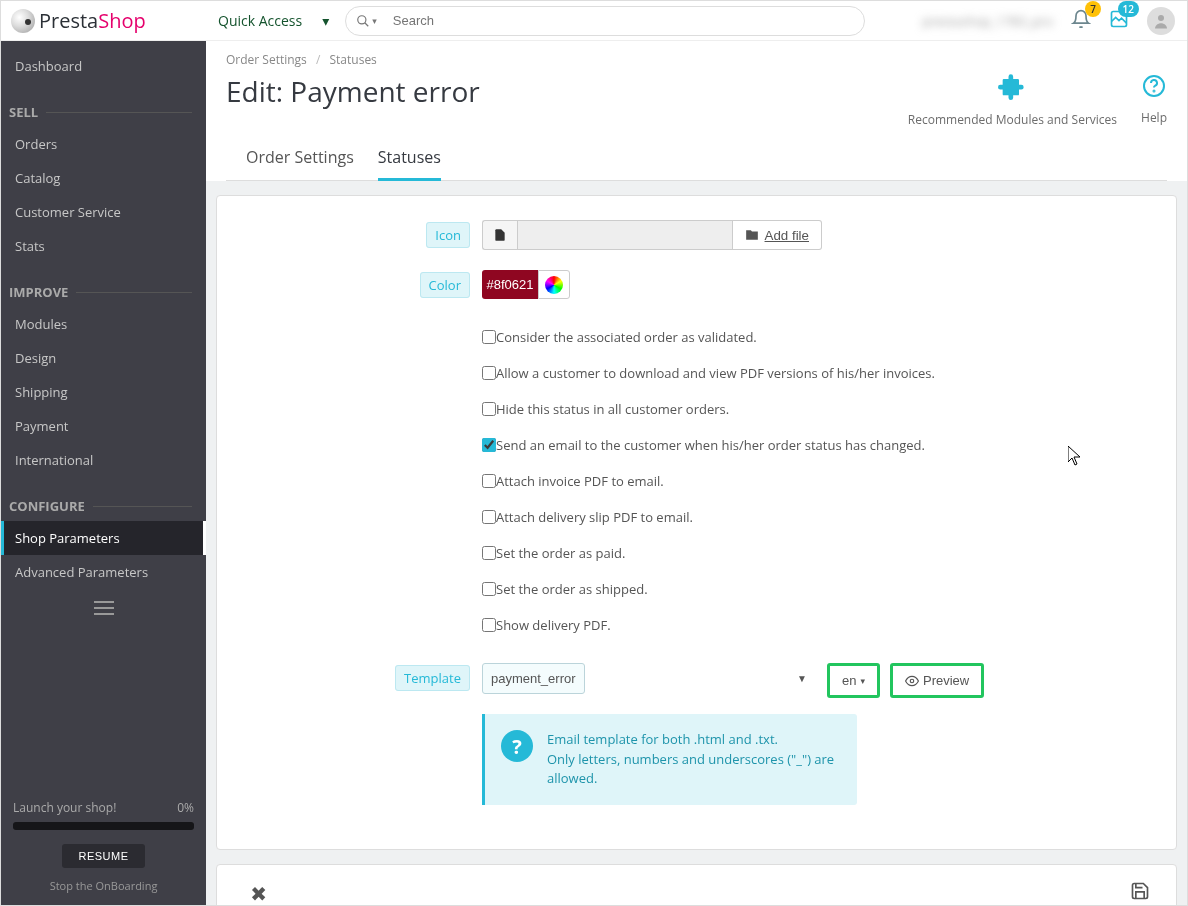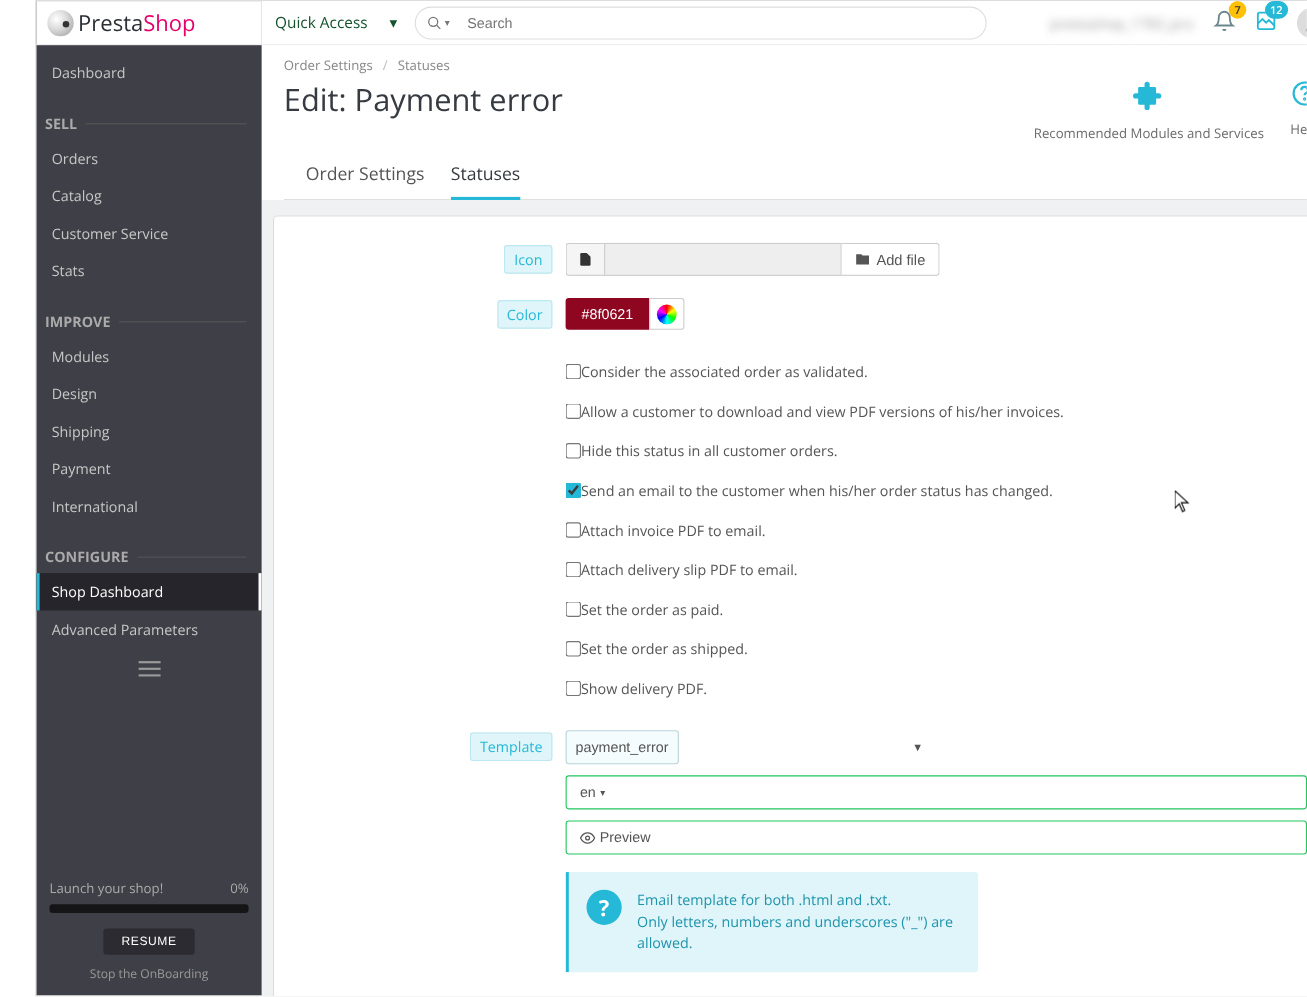--- a/index.html
+++ b/index.html
@@ -65,45 +65,45 @@
 .panel { background: #fff; border: 1px solid #ddd; border-radius: 4px; padding: 24px 20px; }
 .form-row { display: flex; align-items: flex-start; margin-bottom: 20px; }
 .form-label { width: 245px; text-align: right; padding-right: 12px; padding-top: 6px; }
 .form-label span { background: #dff5f9; color: #25b9d7; padding: 3px 8px; border-radius: 3px; font-size: 13px; border: 1px solid #bce8f1; }
 .form-field { flex: 1; max-width: 720px; }
 .input-group { display: flex; }
 .ig-addon { border: 1px solid #ccc; background: #f5f5f5; padding: 6px 10px; display: flex; align-items: center; color: #555; }
 .ig-addon:first-child { border-radius: 3px 0 0 3px; border-right: none; }
 .ig-input { flex: 1; border: 1px solid #ccc; padding: 6px 8px; background: #eee; color: #555; font-size: 13px; }
 .btn-addfile { border: 1px solid #ccc; border-left: none; background: #fff; padding: 6px 12px; border-radius: 0 3px 3px 0; cursor: pointer; display: flex; align-items: center; gap: 6px; color: #555; }
-.color-input { width: 76px; border: none; background: #8f0621; color: #fff; text-align: center; padding: 7px 4px; font-size: 13px; border-radius: 3px 0 0 3px; }
+.color-input { width: 56px; border: none; background: #8f0621; color: #fff; text-align: center; padding: 7px 4px; font-size: 13px; border-radius: 3px 0 0 3px; }
 .color-picker { width: 32px; border: 1px solid #ccc; border-radius: 0 3px 3px 0; display: flex; align-items: center; justify-content: center; background: #fff; cursor: pointer; }
 .color-wheel { width: 18px; height: 18px; border-radius: 50%; background: conic-gradient(red, yellow, lime, cyan, blue, magenta, red); }
 
 .check-row { display: flex; align-items: center; gap: 0; padding: 9px 0; }
 .check-row input[type=checkbox] { width: 14px; height: 14px; accent-color: #25b9d7; }
 .check-row label { color: #555; font-size: 13px; }
 
 .select-input { flex: 1; border: 1px solid #bbd4da; background: #f4fcfd; padding: 7px 8px; font-size: 13px; color: #555; border-radius: 3px; appearance: none; position: relative; }
 .select-wrap { position: relative; flex: 1; }
 .select-wrap::after { content: "▼"; position: absolute; right: 10px; top: 8px; font-size: 10px; color: #555; pointer-events: none; }
-.btn-outline { border: 1px solid #22c55e; background: #fff; padding: 7px 12px; border-radius: 3px; cursor: pointer; color: #555; display: flex; align-items: center; gap: 4px; font-size: 13px; }
-.template-row { display: flex; gap: 10px; flex-direction: column; }
+.btn-outline { border: 3px solid #22c55e; background: #fff; padding: 7px 12px; border-radius: 3px; cursor: pointer; color: #555; display: flex; align-items: center; gap: 4px; font-size: 13px; }
+.template-row { display: flex; gap: 10px; }
 
 .alert-info { margin-top: 16px; background: #dff5f9; border-left: 3px solid #25b9d7; padding: 16px; display: flex; gap: 14px; border-radius: 0 3px 3px 0; }
 .alert-icon { width: 32px; height: 32px; border-radius: 50%; background: #25b9d7; color: #fff; display: flex; align-items: center; justify-content: center; font-size: 20px; font-weight: bold; flex-shrink: 0; }
 .alert-text { color: #1e94ab; font-size: 13px; line-height: 1.5; }
 
 
 .panel-footer { margin-top: 14px; background: #fff; border: 1px solid #ddd; border-radius: 4px; padding: 10px 14px; display: flex; justify-content: space-between; }
 .footer-btn { text-align: center; cursor: pointer; color: #555; font-size: 12px; border: 1px solid transparent; padding: 4px 8px; border-radius: 3px; }
 .footer-btn .fb-icon { font-size: 20px; display: block; margin-bottom: 2px; color: #555; }
 
 .cursor { position: absolute; top: 446px; left: 1068px; font-size: 16px; color: #000; pointer-events: none; }
-.app-wrap { position: relative; padding-left: 32px; }
+.app-wrap { position: relative; }
 </style>
 </head>
 <body>
 
 <div class="app-wrap">
 <div class="app">
 
   <div class="sidebar">
     <div class="logo">
       <div class="logo-img">
@@ -118,21 +118,21 @@
       <div class="side-item">Catalog</div>
       <div class="side-item">Customer Service</div>
       <div class="side-item">Stats</div>
       <div class="side-section">IMPROVE</div>
       <div class="side-item">Modules</div>
       <div class="side-item">Design</div>
       <div class="side-item">Shipping</div>
       <div class="side-item">Payment</div>
       <div class="side-item">International</div>
       <div class="side-section">CONFIGURE</div>
-      <div class="side-item active">Shop Dashboard</div>
+      <div class="side-item active">Shop Parameters</div>
       <div class="side-item">Advanced Parameters</div>
       <div class="side-collapse"><div class="hamburger"><div></div><div></div><div></div></div></div>
     </div>
     <div class="side-footer">
       <div class="launch-row">
         <span>Launch your shop!</span>
         <span>0%</span>
       </div>
       <div class="progress-bg"></div>
       <button class="resume-btn">RESUME</button>
@@ -214,21 +214,21 @@
         <div class="tab">Order Settings</div>
         <div class="tab active">Statuses</div>
       </div>
     </div>
 
     <div class="panel-wrap">
       <div class="panel">
 
         <div class="form-row">
           <div class="form-label"><span>Icon</span></div>
-          <div class="form-field" style="max-width:340px;">
+          <div class="form-field" style="max-width:340px;text-decoration:underline;">
             <div class="input-group">
               <div class="ig-addon">
                 <svg width="14" height="16" viewBox="0 0 24 24" fill="#333">
                       <path d="M14 2H6a2 2 0 0 0-2 2v16a2 2 0 0 0 2 2h12a2 2 0 0 0 2-2V8l-6-6z"></path>
                     </svg>
               </div>
               <input class="ig-input" readonly="" style="">
               <button class="btn-addfile">
                 <svg width="14" height="14" viewBox="0 0 24 24" fill="#555">
                       <path d="M10 4H2v16h20V6H12l-2-2z"></path>

